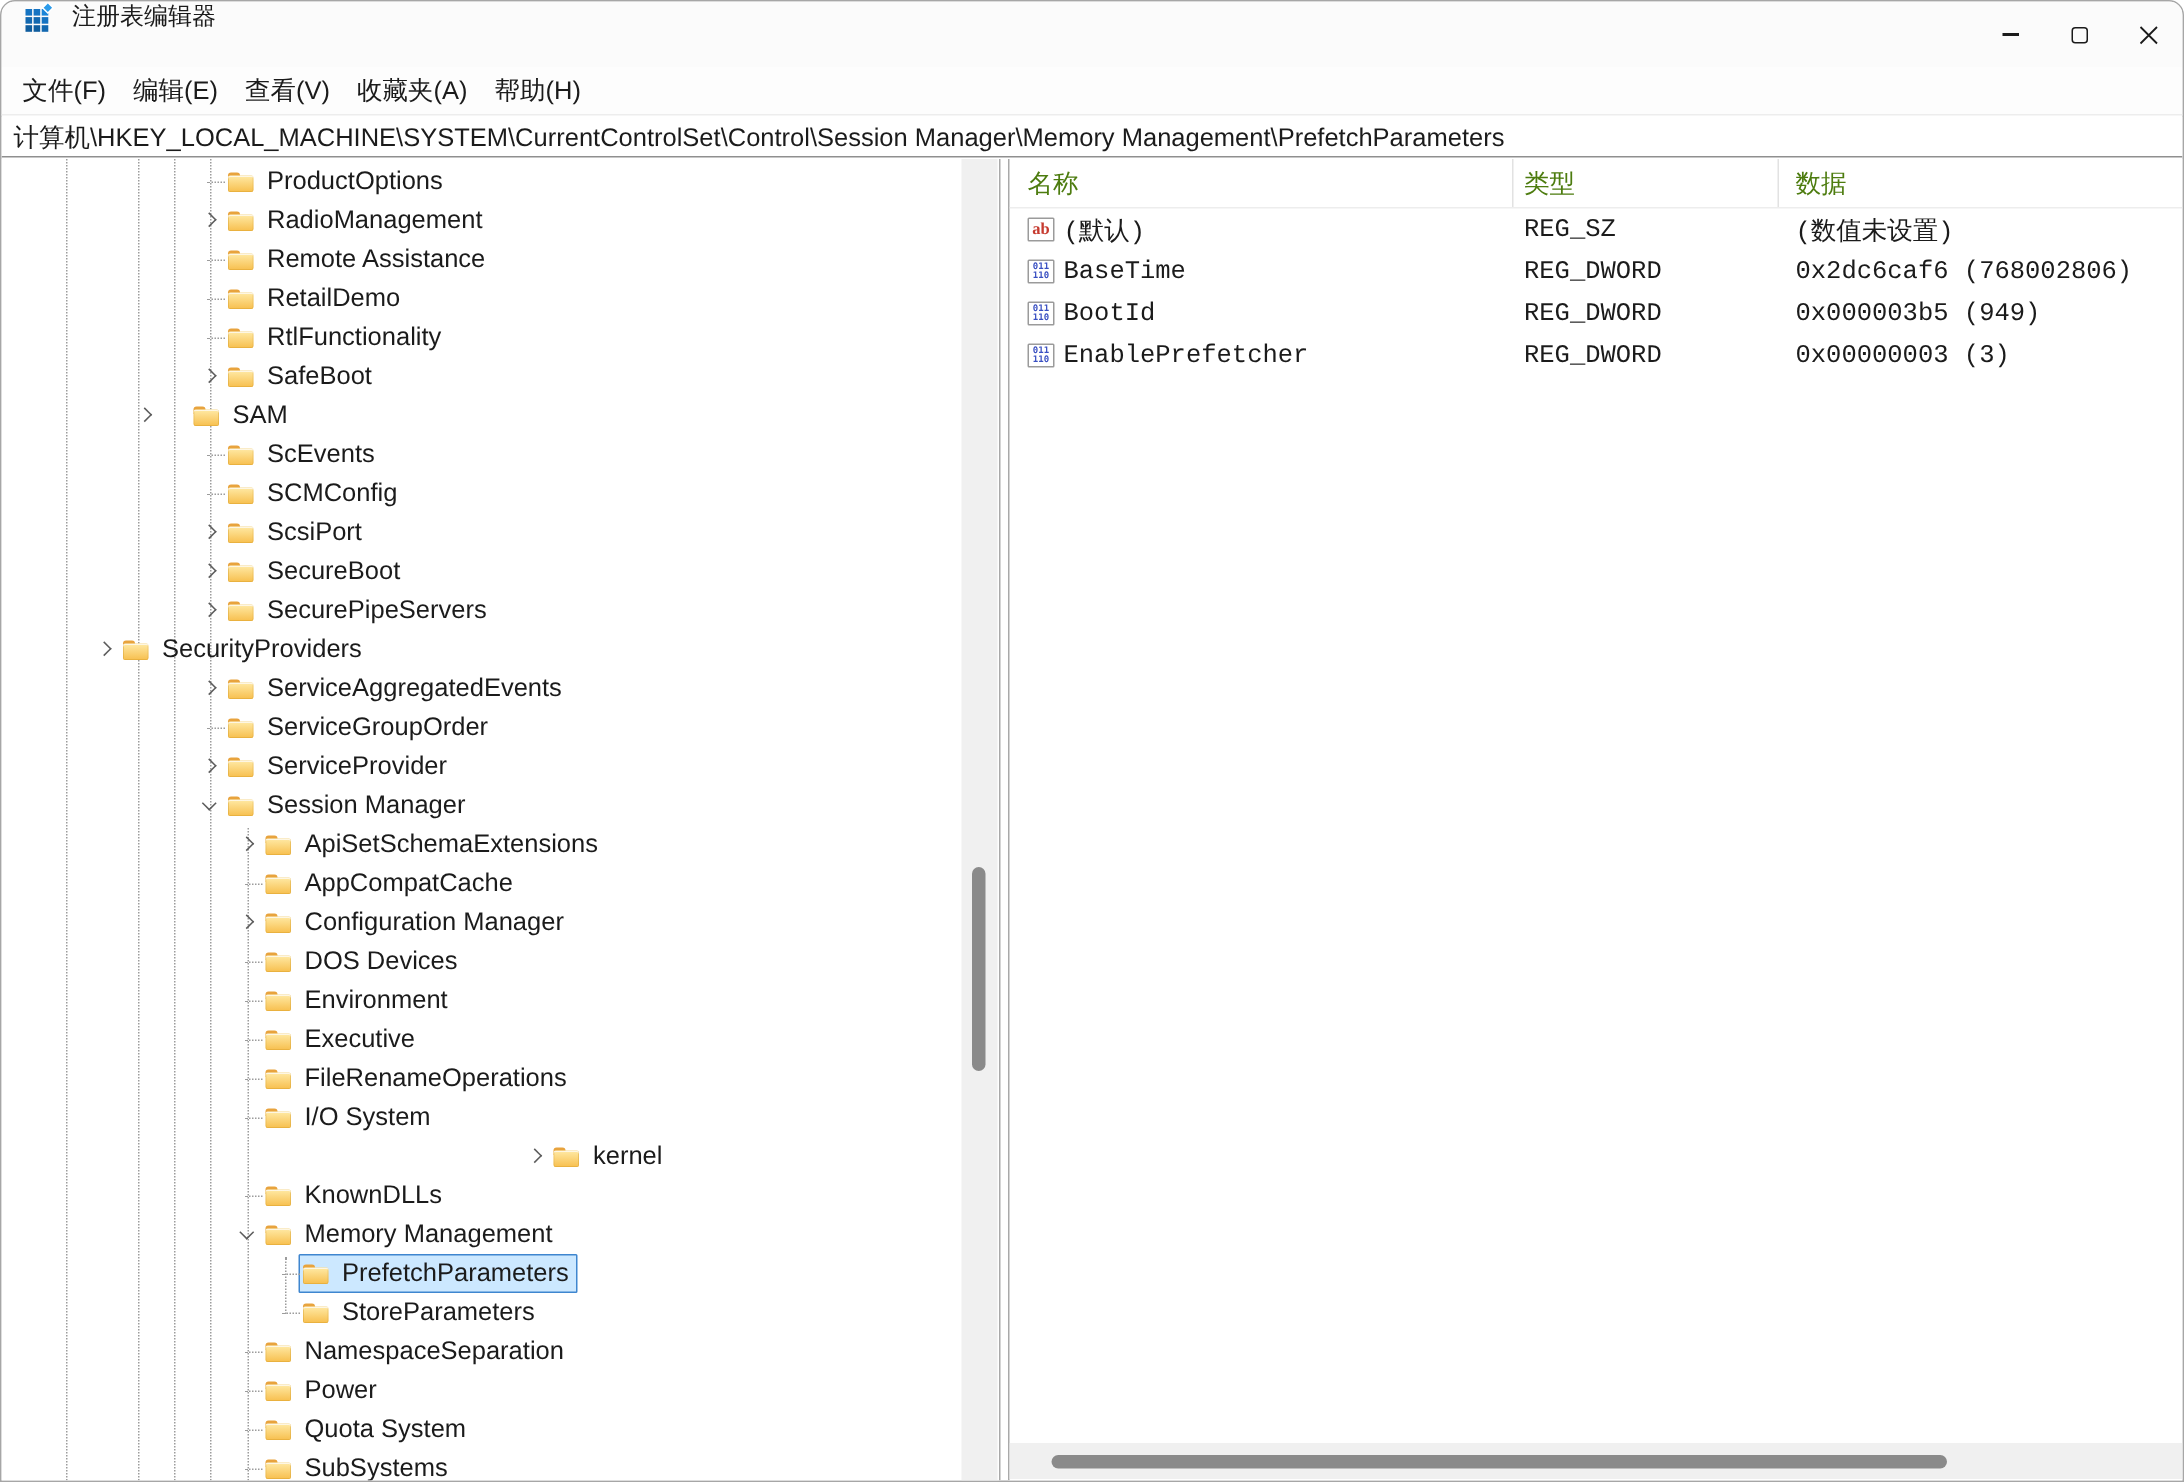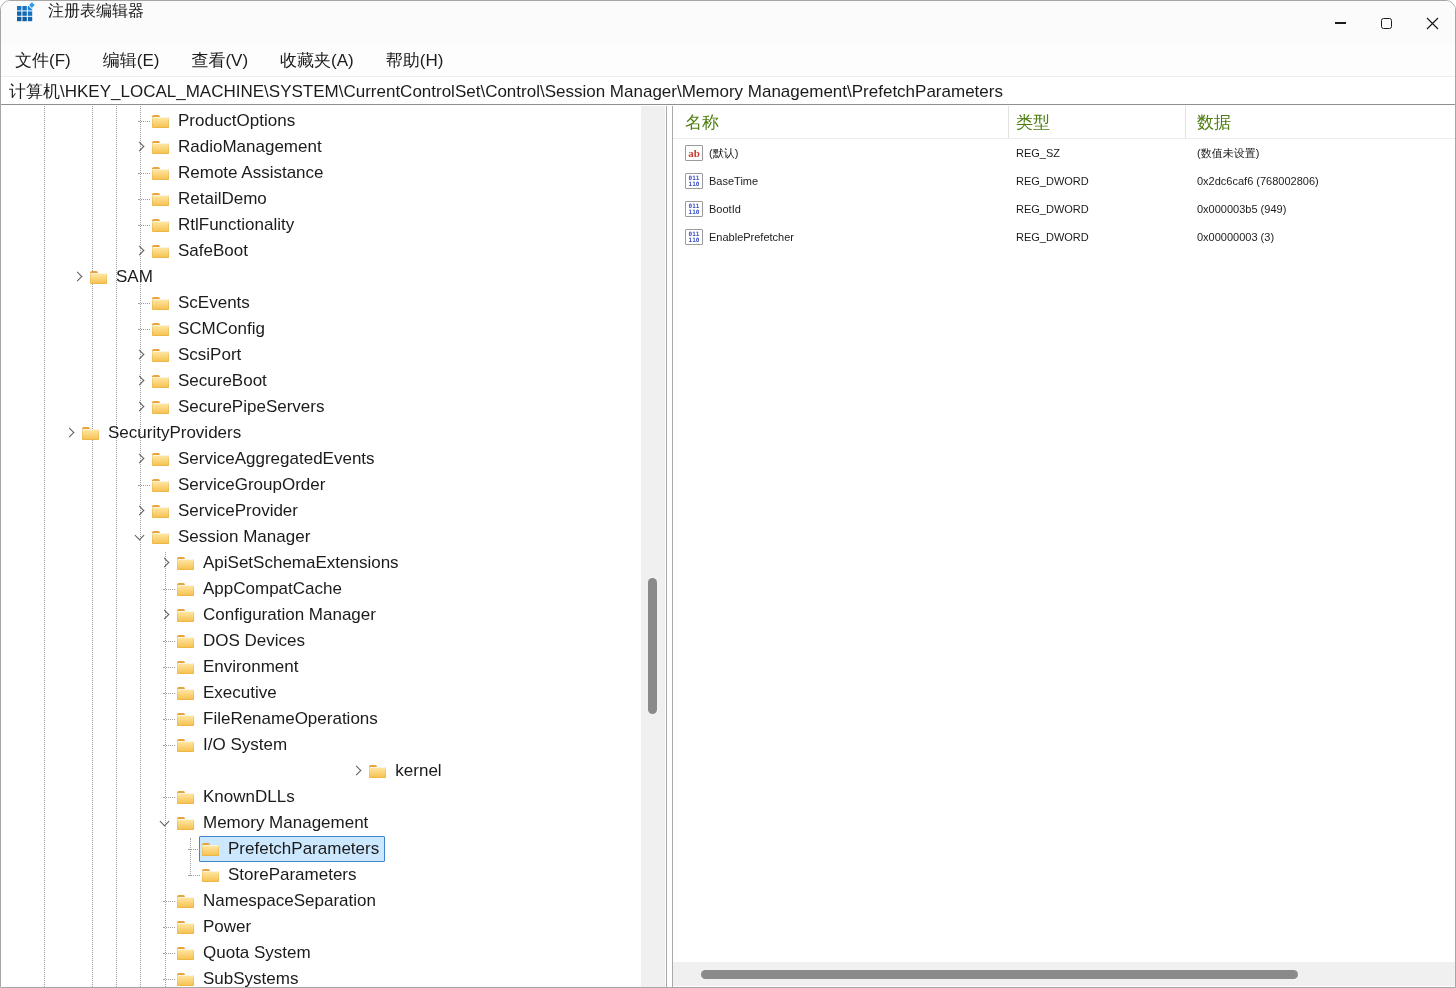--- a/index.html
+++ b/index.html
@@ -15,21 +15,21 @@
   .title-left{display:flex;align-items:center;gap:12px;padding-left:15px;flex:1;}
   .app-icon{width:20px;height:20px;display:inline-block;}
   .title-text{font-size:16px;color:#1b1b1b;}
   .win-controls{display:flex;height:100%;}
   .ctrl{width:46px;height:100%;display:flex;align-items:center;justify-content:center;cursor:default;}
   .ico-min{width:11px;height:1.2px;background:#1b1b1b;}
   .ico-max{width:11px;height:11px;border:1.2px solid #1b1b1b;border-radius:2.5px;}
 
   
   .menubar{position:absolute;left:0;top:44px;right:0;height:32px;background:#fdfdfd;
-    display:flex;align-items:center;padding-left:14px;gap:32px;font-size:17px;
+    display:flex;align-items:center;padding-left:14px;gap:18px;font-size:17px;
     border-bottom:1px solid #ededed;}
   .menu-item{white-space:nowrap;}
 
   
   .addressbar{position:absolute;left:0;top:77px;right:0;height:27px;background:#fff;
     display:flex;align-items:center;padding-left:8px;font-size:17px;
     border-bottom:1px solid #8f8f8f;white-space:nowrap;overflow:hidden;}
 
   
   .tree-pane{position:absolute;left:0;top:105px;bottom:0;width:666px;background:#fff;
@@ -71,21 +71,21 @@
     background:#8a8a8a;border-radius:4.5px;}
 
   
   .list-header{display:flex;height:33px;align-items:center;font-size:17px;color:#4d7c0f;
     border-bottom:1px solid #ededed;}
   .hcell{height:100%;display:flex;align-items:center;}
   .hcell.name{width:336px;padding-left:12px;border-right:1px solid #e2e2e2;}
   .hcell.type{width:177px;padding-left:7px;border-right:1px solid #e2e2e2;}
   .hcell.data{flex:1;padding-left:11px;}
 
-  .val-row{display:flex;height:28px;align-items:center;font-size:11px;}
+  .val-row{display:flex;height:28px;align-items:center;font-size:17px;font-family:Liberation Mono, monospace;}
   .vcell{height:100%;display:flex;align-items:center;overflow:hidden;white-space:nowrap;}
   .vcell.name{width:336px;padding-left:12px;}
   .vcell.type{width:177px;padding-left:7px;}
   .vcell.data{flex:1;padding-left:11px;}
   .vicon{width:18px;height:16px;border:1px solid #9b9b9b;border-radius:1px;background:#fff;
     display:inline-flex;flex-direction:column;align-items:center;justify-content:center;
     margin-right:6px;flex:none;}
   .vicon.str::before{content:'ab';color:#c63a2f;font-family:"Liberation Serif","DejaVu Serif",serif;
     font-weight:bold;font-size:11px;line-height:11px;}
   .vicon.dword{letter-spacing:0;}
@@ -190,21 +190,21 @@
       <span class="tlabel">RtlFunctionality</span>
     </span>
   </div>
         <div class="tree-row" style="padding-left: 131px;">
     <span class="twisty collapsed"></span>
     <span class="node">
       <span class="folder"></span>
       <span class="tlabel">SafeBoot</span>
     </span>
   </div>
-        <div class="tree-row" style="padding-left: 69px;">
+        <div class="tree-row" style="padding-left: 88px; gap: 20px;">
     <span class="twisty collapsed"></span>
     <span class="node">
       <span class="folder"></span>
       <span class="tlabel">SAM</span>
     </span>
   </div>
         <div class="tree-row" style="padding-left: 131px;">
     <span class="twisty none"></span>
     <span class="node">
       <span class="folder"></span>

